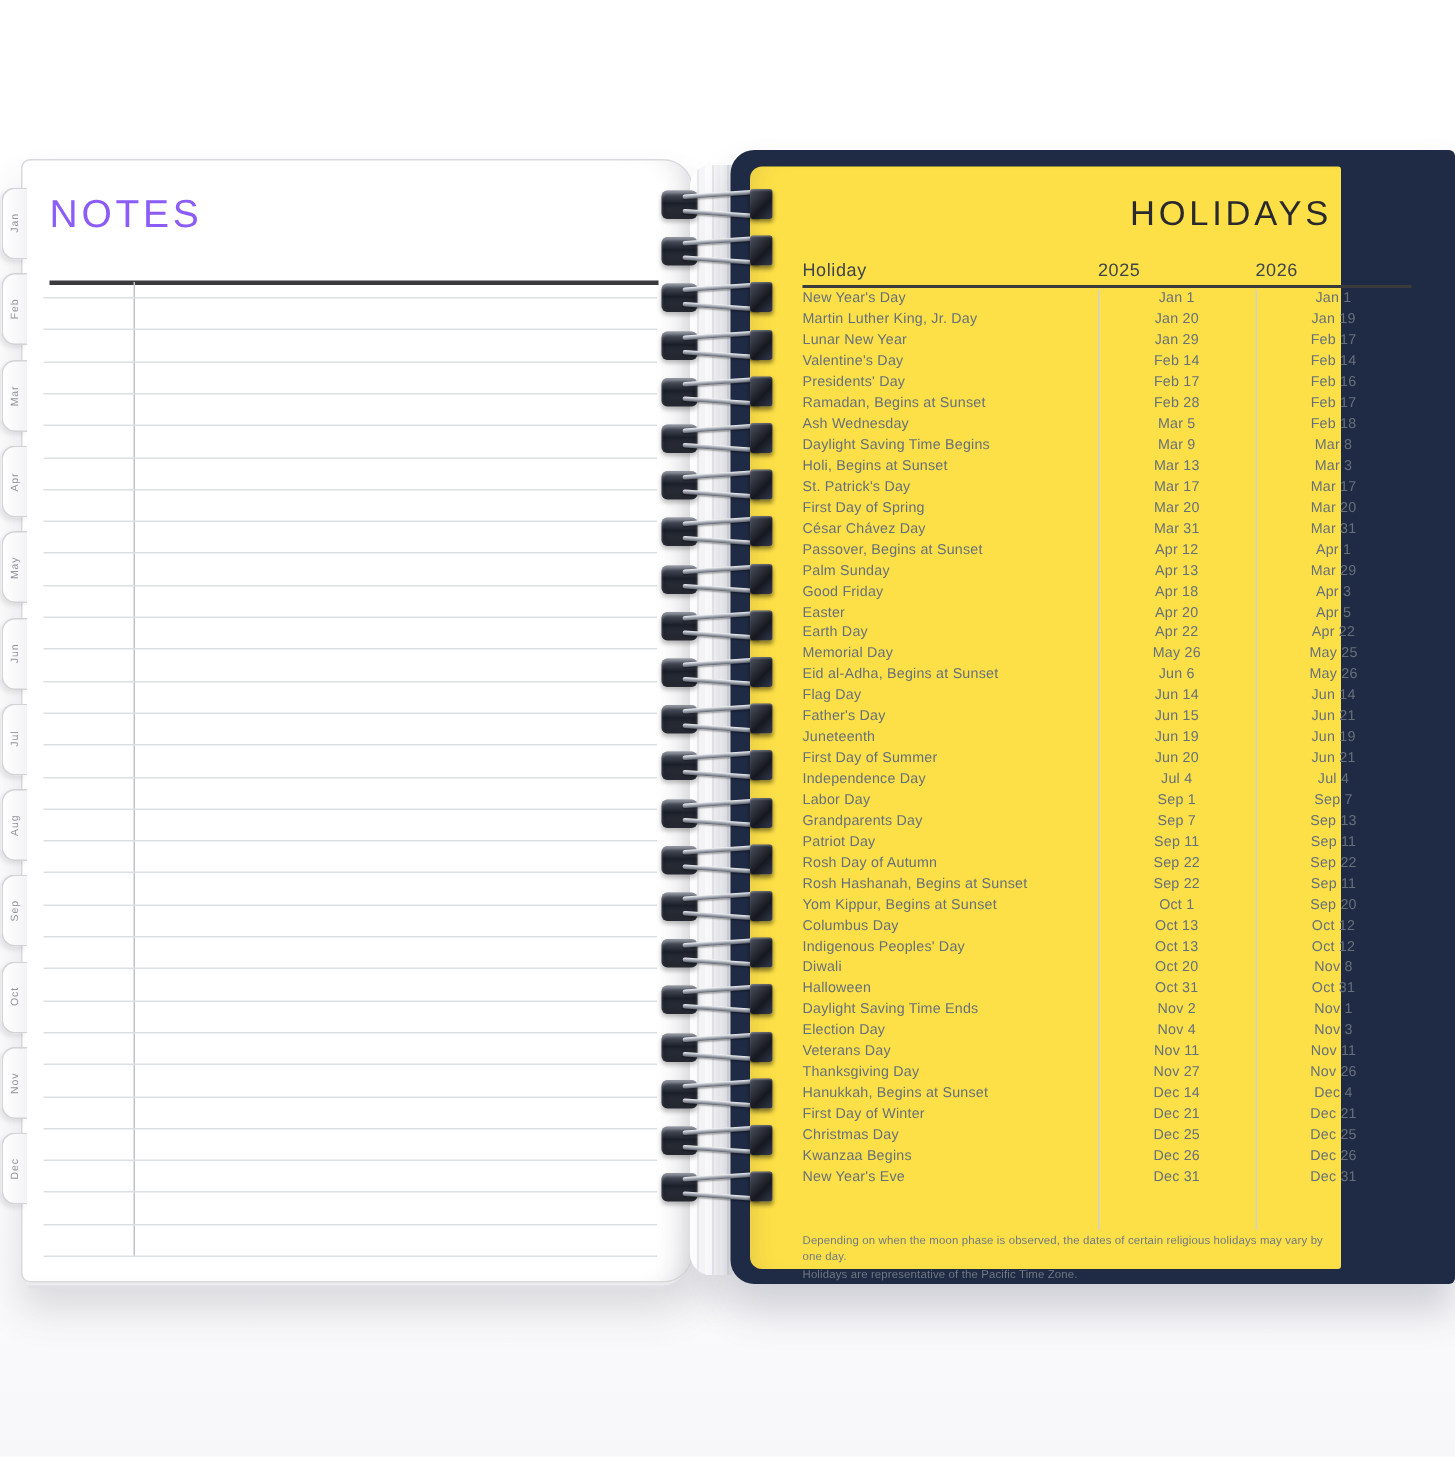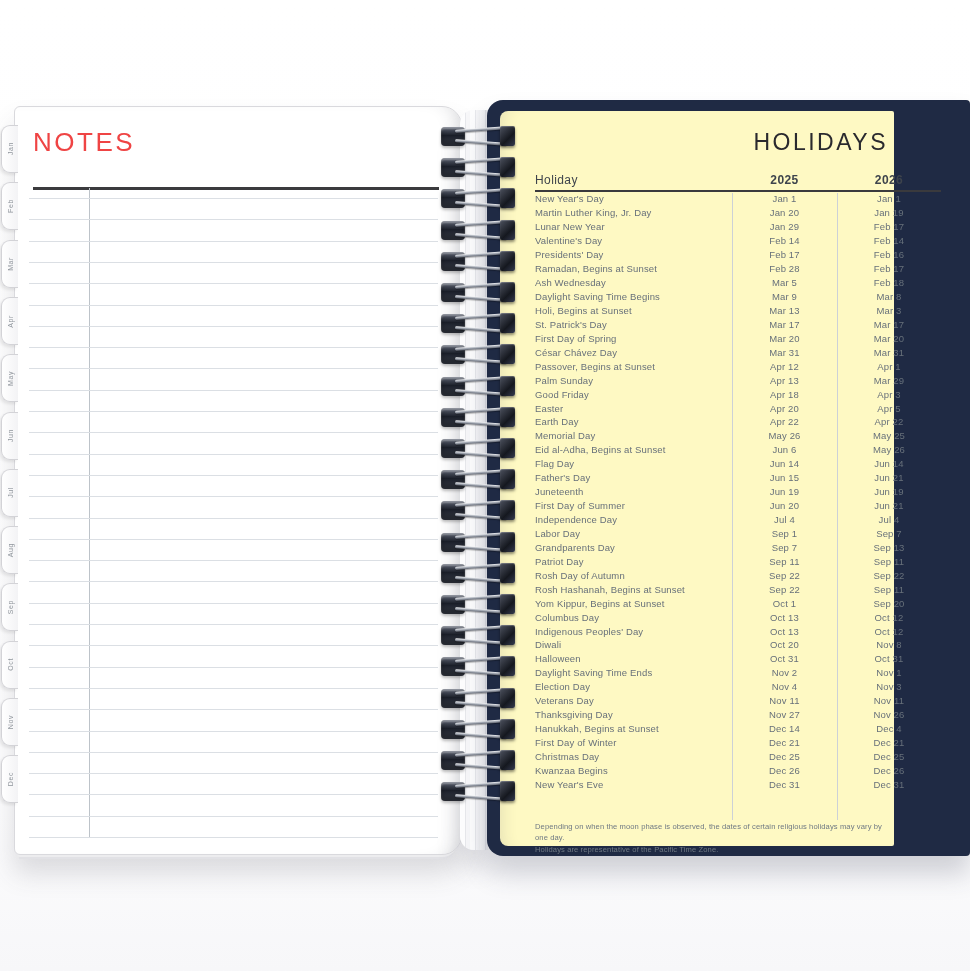--- a/index.html
+++ b/index.html
@@ -12,21 +12,21 @@
   .left-page{
     position:absolute; left:14px; top:106px; width:446px; height:747px;
     background:#ffffff; border:1px solid #d9d9dd;
     border-radius:6px 20px 20px 6px;
     box-shadow: inset -16px 0 20px -16px rgba(40,45,60,.22),
                 0 5px 0 -3px #ececee, 0 9px 0 -5px #e1e1e5,
                 0 18px 26px rgba(70,70,85,.18);
   }
   .notes-title{
     position:absolute; left:18px; top:20px;
-    font-size:26px; letter-spacing:2.5px; color:#ef4444; font-weight:400;text-align:right;
+    font-size:26px; letter-spacing:2.5px; color:#8b5cf6; font-weight:400;text-align:right;
   }
   .notes-rule{ position:absolute; left:18px; top:80px; width:406px; height:3px; background:#3b3b3e; }
   .margin-line{ position:absolute; left:74px; top:81px; width:1px; height:650px; background:#bdc3c9; }
   .ruled-line{ position:absolute; left:14px; width:409px; height:1px; background:#dbdfe4; }
   
   .tab{
     position:absolute; left:-14px; width:16px; height:46px;
     background:linear-gradient(90deg,#ffffff,#f3f3f5);
     border:1px solid #d3d3d7; border-right:none;
     border-radius:9px 0 0 9px;
@@ -47,34 +47,34 @@
     box-shadow:0 18px 24px rgba(70,70,85,.15);
   }
   
   .right-cover{
     position:absolute; left:487px; top:100px; width:483px; height:756px;
     border-radius:16px 4px 4px 16px;
     box-shadow:0 18px 26px rgba(55,60,80,.22);
   }
   .right-page{
     position:absolute; left:13px; top:11px; width:394px; height:735px;
-    background:#fef9c3; border-radius:8px 2px 2px 8px;
+    background:#fde047; border-radius:8px 2px 2px 8px;
     box-shadow: inset 14px 0 16px -12px rgba(30,40,70,.12);
   }
   .holidays-title{
     position:absolute; right:6px; top:18px;
     font-size:23px; letter-spacing:2.5px; color:#2a2a2e; font-weight:400;
   }
   .htable{ position:absolute; left:35px; top:56px; width:406px; }
   .hhead{
     display:grid; grid-template-columns:197px 105px 104px;
     align-items:end; height:20px;
     font-size:12px; color:#3e444c; letter-spacing:.4px;
   }
-  .hhead .c{ text-align:center;font-weight:bold; }
+  .hhead .c{ text-align:left; }
   .hdr-rule{ height:2px; background:#3a3a3d; margin-top:3px; }
   .hbody{ position:relative; }
   .hrow{
     display:grid; grid-template-columns:197px 105px 104px;
     align-items:center; height:13.95px;
     font-size:9.5px; color:#67707a; letter-spacing:.15px;
   }
   .hname{ white-space:nowrap; }
   .hdate{ text-align:center; }
   .vsep{ position:absolute; top:1px; width:1px; height:627px; background:#ccd1d7; }

